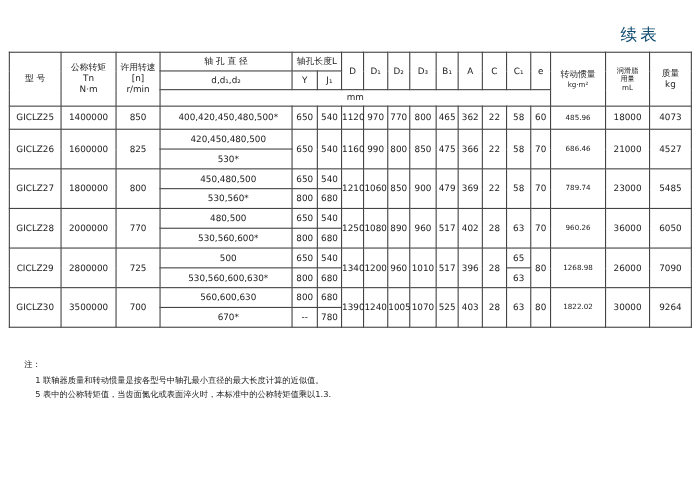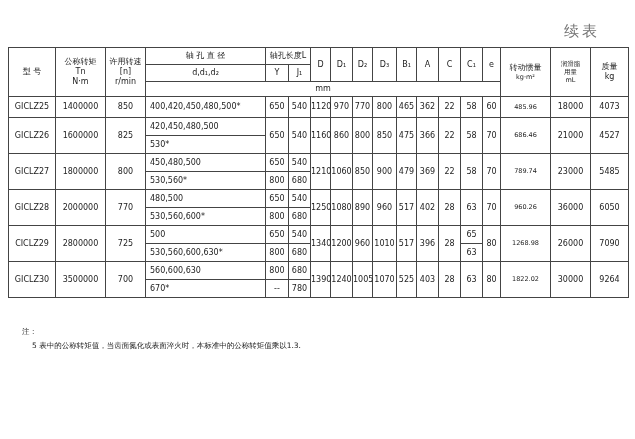--- a/index.html
+++ b/index.html
@@ -1,32 +1,32 @@
 <!DOCTYPE html>
 <html><head>
 <meta charset="utf-8">
 <style>
   html, body { margin: 0; padding: 0; background: #ffffff; }
   body {
     width: 635px; height: 439px; position: relative; overflow: hidden;
     font-family: "DejaVu Sans", sans-serif; color: #222;
   }
   .title {
-    position: absolute; right: 35px; top: 22px; font-size: 15px; letter-spacing: 3px; color: #737373;
+    position: absolute; right: 35px; top: 22px; font-size: 15px; letter-spacing: 3px; color: #0c4a6e;
   }
   table.spec {
     position: absolute; left: 8px; top: 47px; width: 620px;
     border-collapse: collapse; table-layout: fixed; font-size: 8px;
   }
   table.spec td, table.spec th {
     border: 1px solid #444; text-align: center; vertical-align: middle;
     padding: 0; font-weight: normal; line-height: 1.25;
   }
   table.spec th { font-size: 8px; }
-  table.spec td.dcell { text-align: left; padding-left: 4px; }
+  table.spec td.dcell { text-align: center; padding-left: 4px; }
   .sm { font-size: 6.5px; }
   .hdr-row1 th { height: 16px; }
   .hdr-row2 th { height: 16px; }
   .hdr-mm td { height: 14px; }
   tr.single td { height: 20px; }
   tr.sub td { height: 17px; }
   .notes {
     position: absolute; left: 22px; top: 325px; font-size: 7.5px; line-height: 13.5px; color: #222;
   }
   .notes .note-item { padding-left: 10px; }
@@ -128,21 +128,21 @@
     </tr>
 
     <tr class="sub">
       <td rowspan="2">GICLZ26</td>
       <td rowspan="2">1600000</td>
       <td rowspan="2">825</td>
       <td class="dcell">420,450,480,500</td>
       <td rowspan="2">650</td>
       <td rowspan="2">540</td>
       <td rowspan="2">1160</td>
-      <td rowspan="2">860</td>
+      <td rowspan="2">990</td>
       <td rowspan="2">800</td>
       <td rowspan="2">850</td>
       <td rowspan="2">475</td>
       <td rowspan="2">366</td>
       <td rowspan="2">22</td>
       <td rowspan="2">58</td>
       <td rowspan="2">70</td>
       <td rowspan="2" class="sm">686.46</td>
       <td rowspan="2">21000</td>
       <td rowspan="2">4527</td>
@@ -253,14 +253,15 @@
     <tr class="sub">
       <td class="dcell">670*</td>
       <td>--</td>
       <td>780</td>
     </tr>
   </tbody>
 </table>
 
 <div class="notes">
   <div>注：</div>
+  <div class="note-item">1  联轴器质量和转动惯量是按各型号中轴孔最小直径的最大长度计算的近似值。</div>
   <div class="note-item">5  表中的公称转矩值，当齿面氮化或表面淬火时，本标准中的公称转矩值乘以1.3.</div>
 </div>
 
 </body></html>

